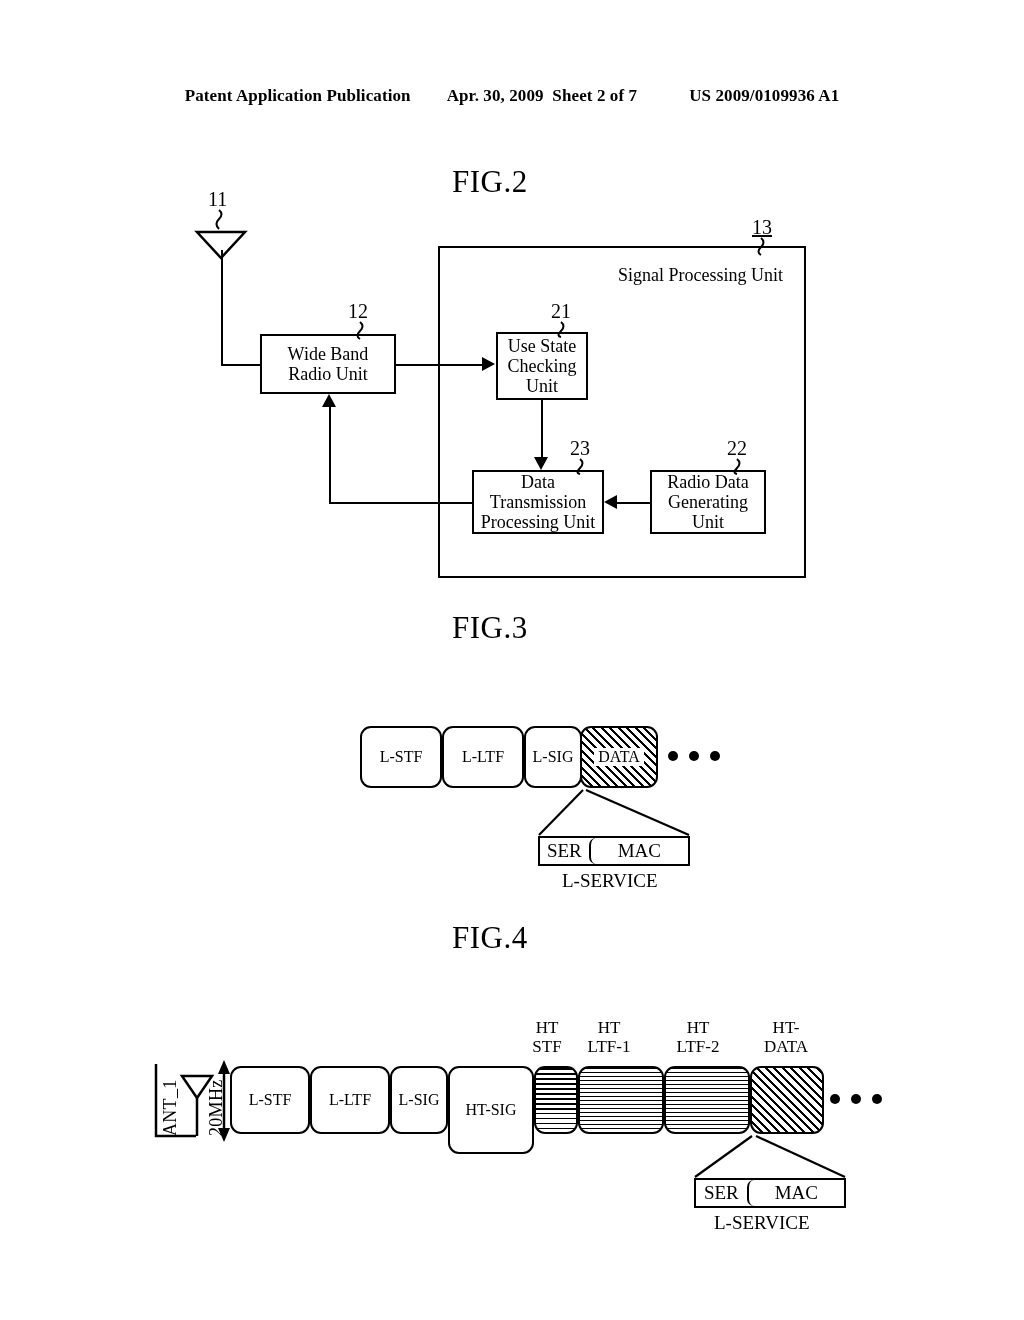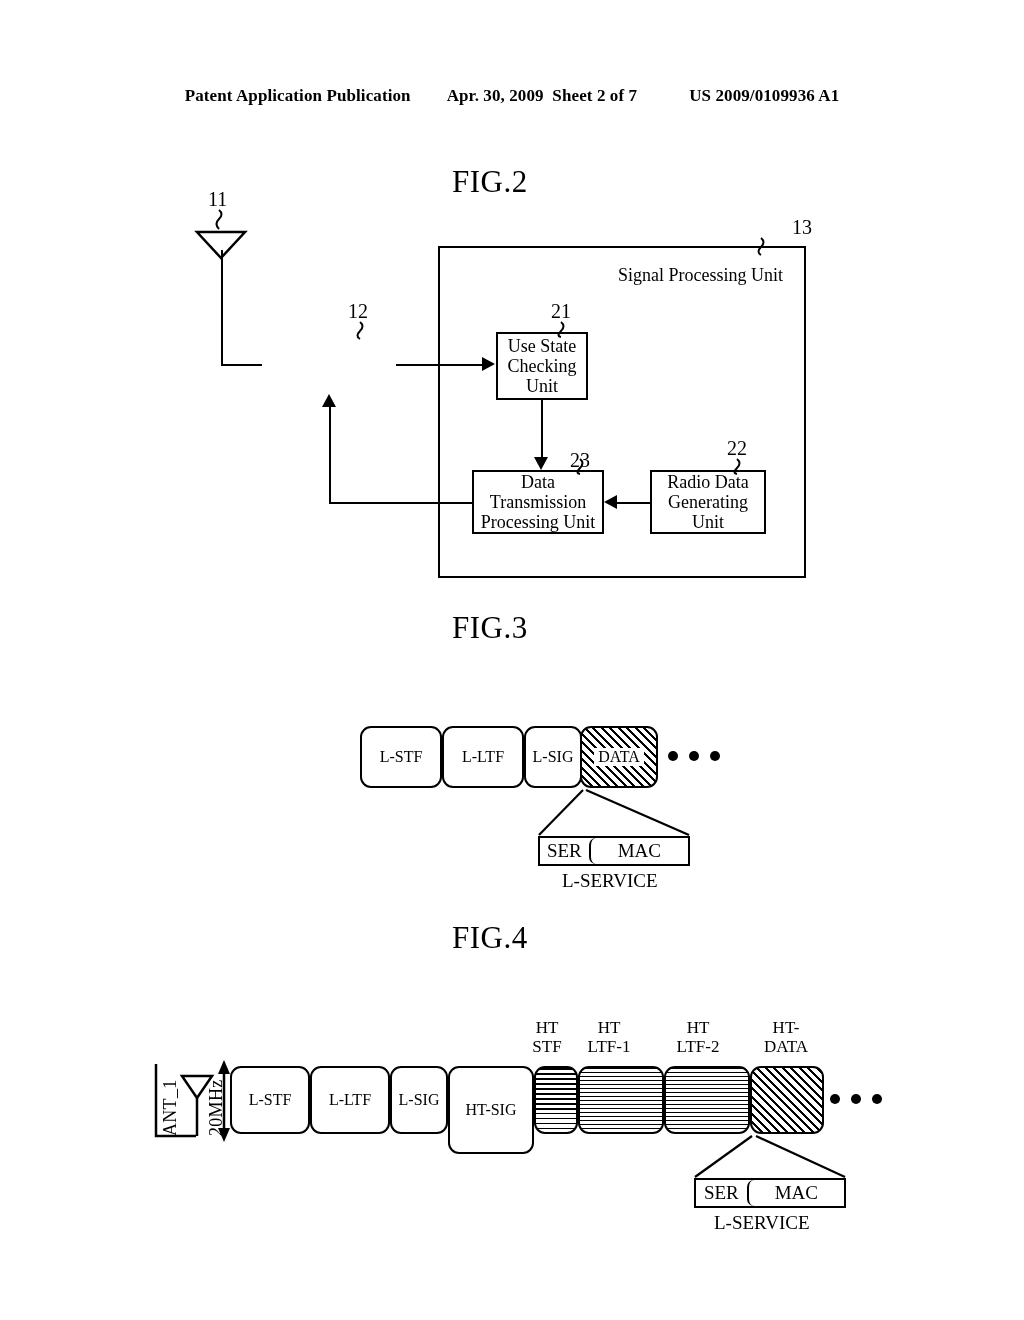--- a/index.html
+++ b/index.html
@@ -223,33 +223,37 @@
   <span class="seg">US 2009/0109936 A1</span>
 </div>
 
 <div id="fig2">
 
   <div class="fig-title" style="left:452px; top:164px;">FIG.2</div>
 
   <div class="ref-num" style="left:208px; top:188px;">11</div>
 
   <div id="spu-box"></div>
-  <div class="ref-num" style="left:792px; top:216px;">13</div>
+  <div class="ref-num" style="left:752px; top:216px;text-decoration:underline;">13</div>
   <div id="spu-label">Signal Processing Unit</div>
 
   <div class="ref-num" style="left:348px; top:300px;">12</div>
+  <div class="blk" id="blk-radio" style="left:260px; top:334px; width:136px; height:60px;">
+    <span class="ln">Wide Band</span>
+    <span class="ln">Radio Unit</span>
+  </div>
 
   <div class="ref-num" style="left:551px; top:300px;">21</div>
   <div class="blk" id="blk-use" style="left:496px; top:332px; width:92px; height:68px;">
     <span class="ln">Use State</span>
     <span class="ln">Checking</span>
     <span class="ln">Unit</span>
   </div>
 
-  <div class="ref-num" style="left:570px; top:437px;margin-top:12px;">23</div>
+  <div class="ref-num" style="left:570px; top:437px;">23</div>
   <div class="blk" id="blk-dtpu" style="left:472px; top:470px; width:132px; height:64px;">
     <span class="ln">Data</span>
     <span class="ln">Transmission</span>
     <span class="ln">Processing Unit</span>
   </div>
 
   <div class="ref-num" style="left:727px; top:437px;">22</div>
   <div class="blk" id="blk-rdgu" style="left:650px; top:470px; width:116px; height:64px;">
     <span class="ln">Radio Data</span>
     <span class="ln">Generating</span>

